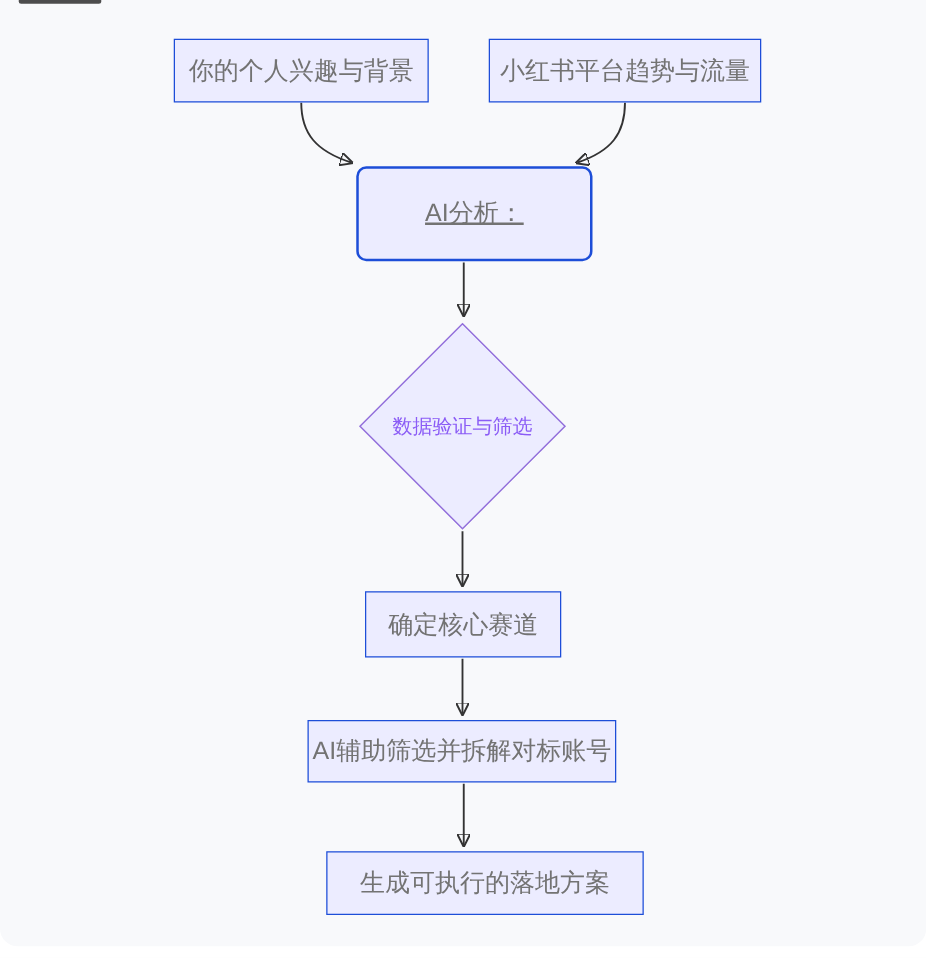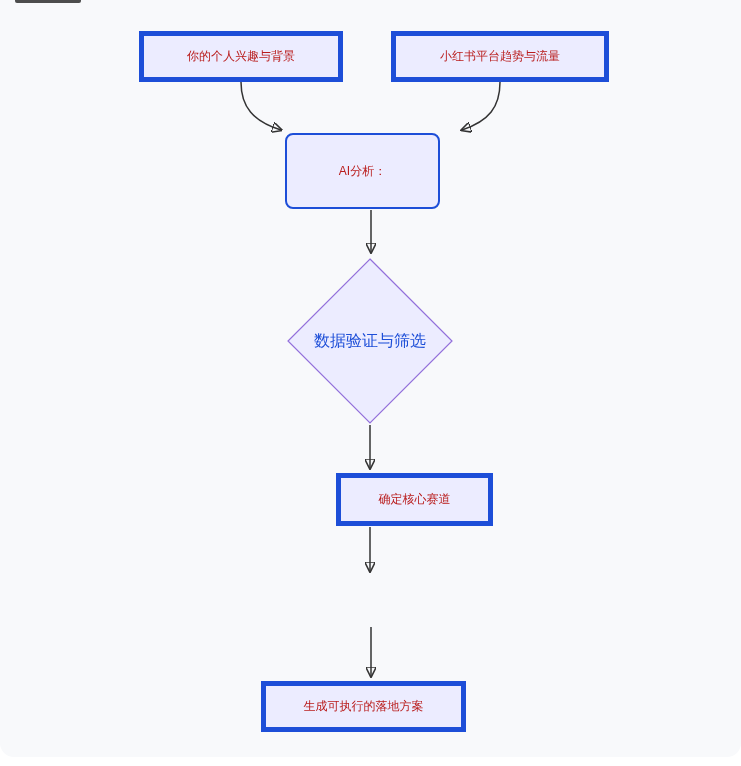--- a/index.html
+++ b/index.html
@@ -41,56 +41,56 @@
     stroke: #333333;
     stroke-width: 1.5;
   }
   .node {
     position: absolute;
     box-sizing: border-box;
     display: flex;
     align-items: center;
     justify-content: center;
     background: #ECECFF;
-    border: 5px solid #1d4ed8;
-    color: #b91c1c;
-    font-size: 12px;
+    border: 1px solid #1d4ed8;
+    color: #737373;
+    font-size: 20px;
     text-align: center;
     line-height: 1.3;
   }
   .node .lbl { display: block; }
   #node-a { left: 139px; top: 31px;  width: 204px; height: 51px; }
   #node-b { left: 391px; top: 31px;  width: 218px; height: 51px; text-align: center; }
   #node-c {
-    left: 285px; top: 133px; width: 155px; height: 76px;
+    left: 285px; top: 133px; width: 189px; height: 76px;
     border-width: 2px; border-radius: 8px;
-    flex-direction: column; line-height: 25px;
+    flex-direction: column; line-height: 25px; text-decoration: underline;
   }
-  #node-e { left: 292px; top: 473px; width: 157px; height: 53px; margin-left: 44px; }
+  #node-e { left: 292px; top: 473px; width: 157px; height: 53px; }
   #node-f { left: 246px; top: 576px; width: 247px; height: 50px; }
-  #node-g { left: 261px; top: 681px; width: 205px; height: 51px; justify-content: center; }
+  #node-g { left: 261px; top: 681px; width: 254px; height: 51px; justify-content: center; }
   .diamond {
     position: absolute;
     left: 287px; top: 258px;
     width: 166px; height: 166px;
   }
   .diamond svg { position: absolute; left: 0; top: 0; width: 166px; height: 166px; }
   .diamond polygon {
     fill: #ECECFF;
     stroke: #9370DB;
     stroke-width: 1.2;
   }
   .diamond .lbl {
     position: absolute;
     left: 0; top: 0; right: 0; bottom: 0;
     display: flex;
     align-items: center;
     justify-content: center;
     font-size: 16px;
-    color: #1d4ed8;
+    color: #8b5cf6;
   }
 </style>
 </head>
 <body>
 
 <div class="stage">
   <div class="card"></div>
   <div class="top-accent"></div>
 
   <svg class="edges" viewBox="0 0 741 766" xmlns="http://www.w3.org/2000/svg">
@@ -123,17 +123,20 @@
     <svg viewBox="0 0 166 166" xmlns="http://www.w3.org/2000/svg">
       <polygon points="83,1 165,83 83,165 1,83"></polygon>
     </svg>
     <span class="lbl">数据验证与筛选</span>
   </div>
 
   <div class="node" id="node-e">
     <span class="lbl">确定核心赛道</span>
   </div>
 
+  <div class="node" id="node-f">
+    <span class="lbl">AI辅助筛选并拆解对标账号</span>
+  </div>
 
   <div class="node" id="node-g">
     <span class="lbl">生成可执行的落地方案</span>
   </div>
 </div>
 
 </body></html>

